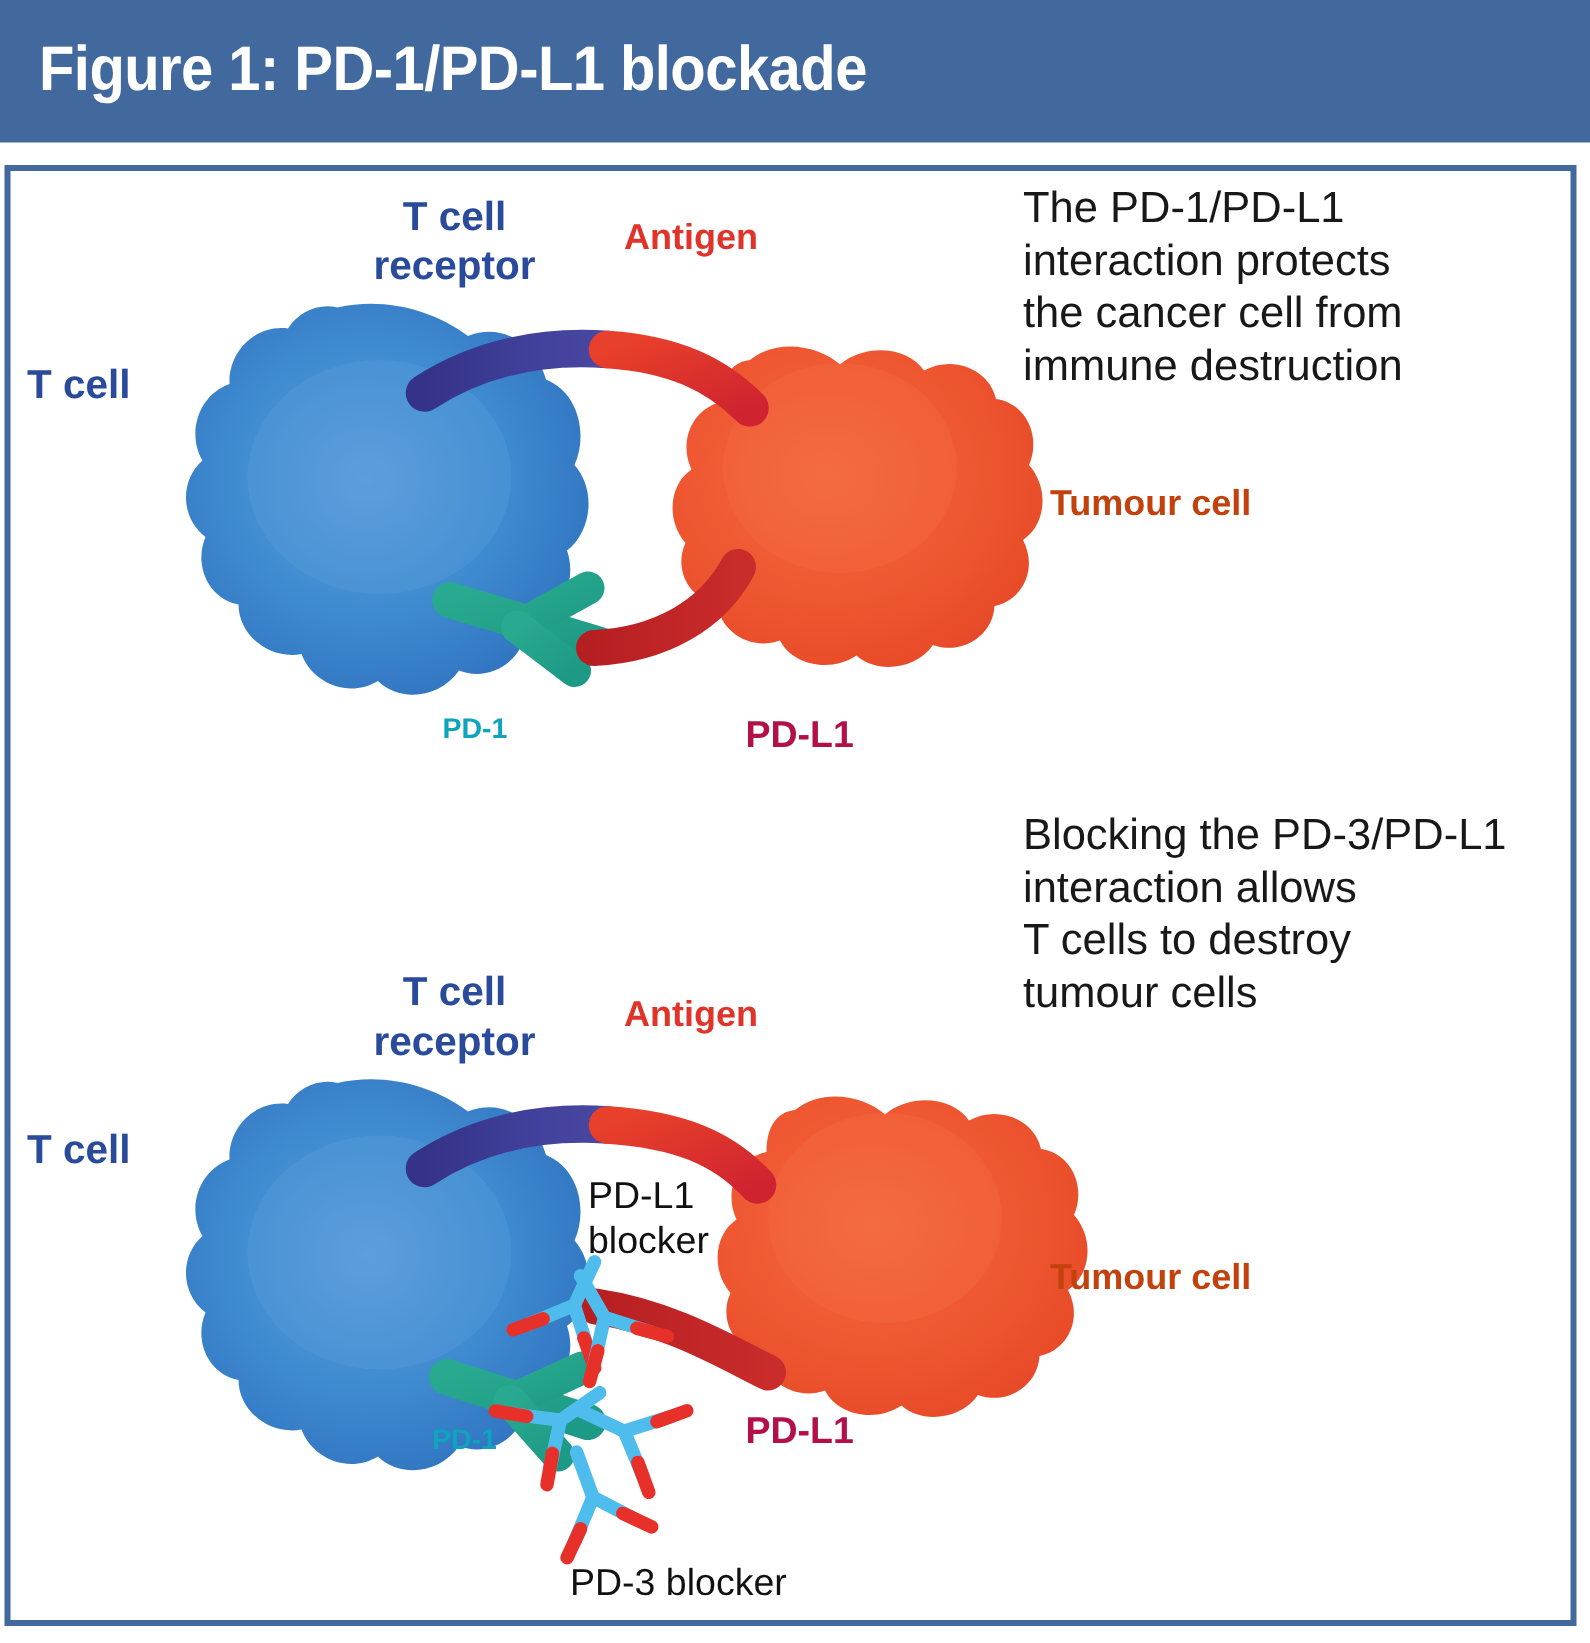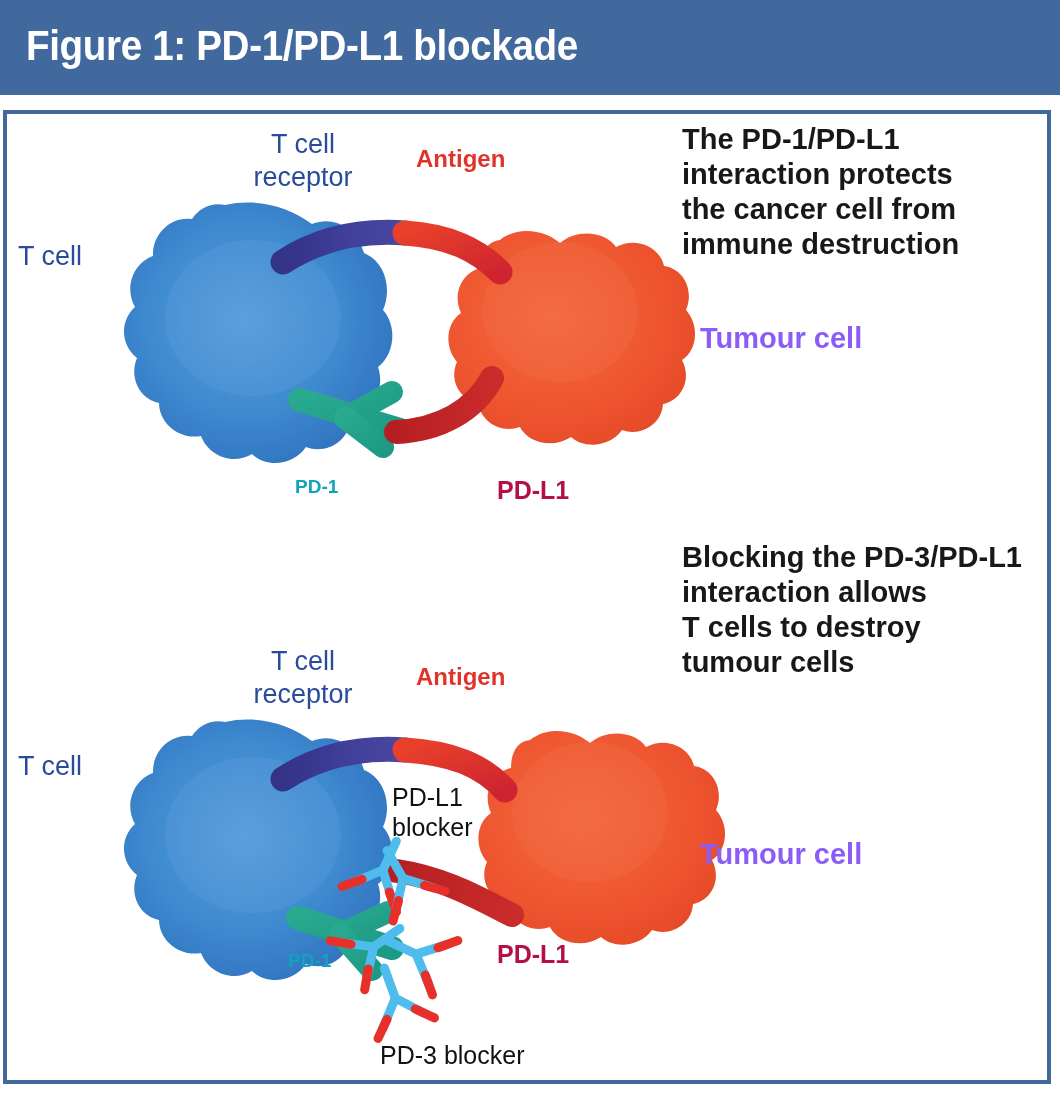--- a/index.html
+++ b/index.html
@@ -63,49 +63,49 @@
     pointer-events: none;
   }
   
   .lbl {
     position: absolute;
     white-space: pre;
     font-family: "Liberation Sans", sans-serif;
   }
   .lbl-tcell, .lbl-tcr {
     color: #2a4b9b;
-    font-weight: normal;
+    font-weight: bold;
     font-size: 27px;
     line-height: 33px;
   }
   .lbl-antigen {
     color: #e0342a;
     font-weight: bold;
     font-size: 24px;
     line-height: 33px;
   }
   .lbl-pd1 {
     color: #0fa3bd;
     font-weight: bold;
     font-size: 19px;
   }
   .lbl-pdl1 {
     color: #b3104a;
     font-weight: bold;
     font-size: 25px;
   }
   .lbl-tumour {
-    color: #8b5cf6;
-    font-weight: bold;
-    font-size: 29px;
+    color: #c2410c;
+    font-weight: bold;
+    font-size: 24px;
   }
   .caption {
     position: absolute;
     color: #181818;
-    font-weight: bold;
+    font-weight: normal;
     font-size: 29px;
     line-height: 35px;
     white-space: pre-line;
   }
   .lbl-blocker {
     position: absolute;
     color: #111111;
     font-size: 25px;
     line-height: 30px;
     white-space: pre-line;

